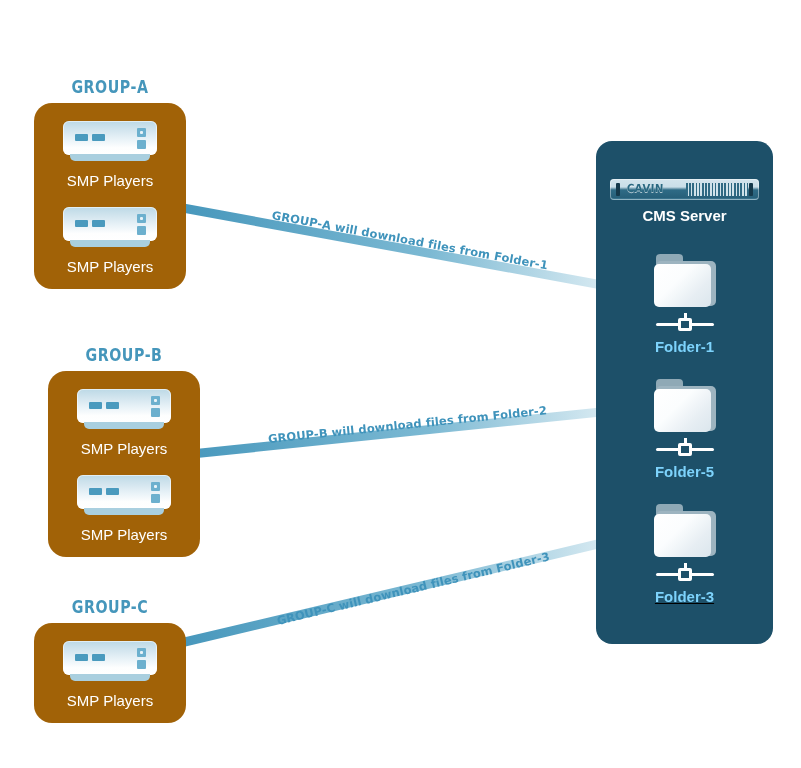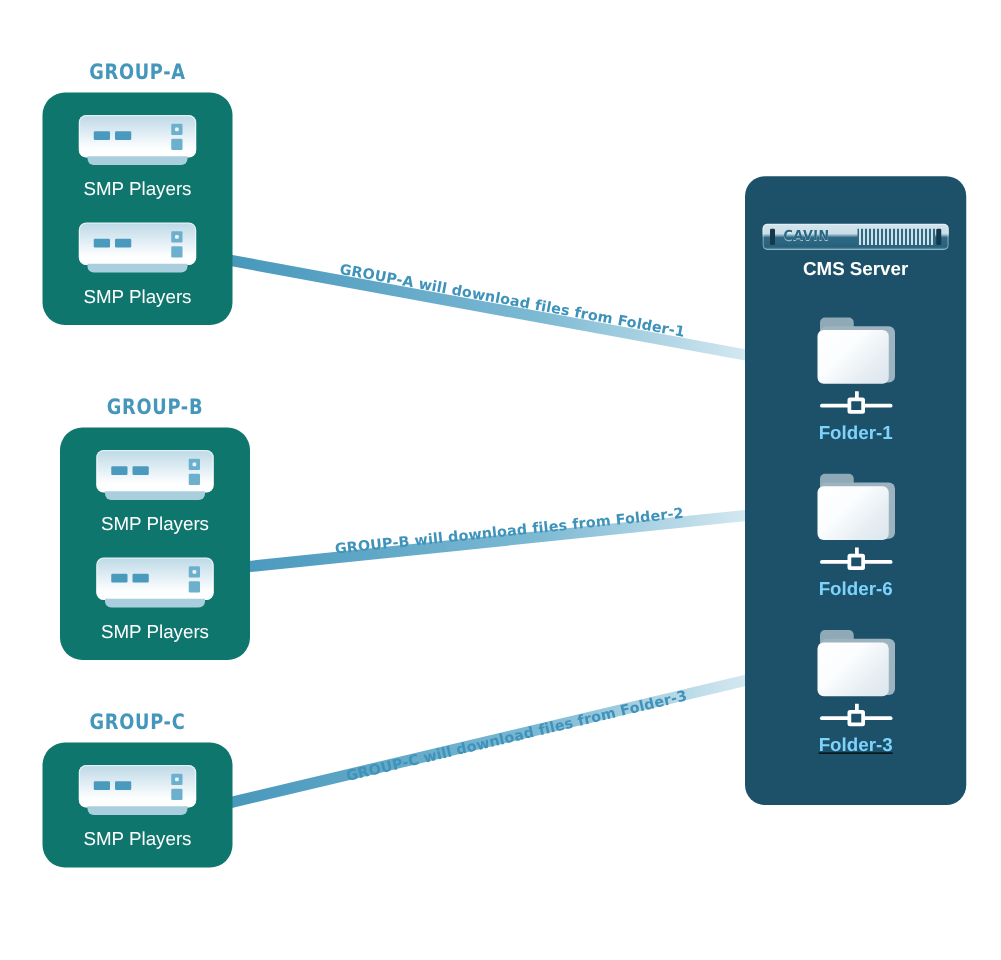--- a/index.html
+++ b/index.html
@@ -29,35 +29,36 @@
     left: 0; top: 0;
     width: 801px;
     height: 768px;
     z-index: 1;
   }
 
   
   .group-wrap {
     position: absolute;
     z-index: 3;
+    margin-top: 29px;
   }
   .group-title {
     color: #4596bb;
     font-size: 17px;
     font-weight: bold;
     letter-spacing: 0.6px;
     text-align: center;
     font-family: "DejaVu Sans", sans-serif;
     font-stretch: condensed;
     transform: scaleX(0.93);
     margin-bottom: 6px;
     white-space: nowrap;
   }
   .group-box {
-    background: #0f766e;
+    background: #a16207;
     border-radius: 18px;
     padding: 18px 0 14px 0;
     width: 152px;
     box-sizing: border-box;
   }
 
   
   .device-item {
     width: 152px;
     text-align: center;
@@ -466,21 +467,21 @@
       <div class="folder">
         <div class="folder-tab"></div>
         <div class="folder-back"></div>
         <div class="folder-front"></div>
       </div>
       <div class="share-icon">
         <div class="share-stub"></div>
         <div class="share-line"></div>
         <div class="share-box"></div>
       </div>
-      <div class="folder-label">Folder-6</div>
+      <div class="folder-label">Folder-5</div>
     </div>
 
     <div class="folder-item f3">
       <div class="folder">
         <div class="folder-tab"></div>
         <div class="folder-back"></div>
         <div class="folder-front"></div>
       </div>
       <div class="share-icon">
         <div class="share-stub"></div>

